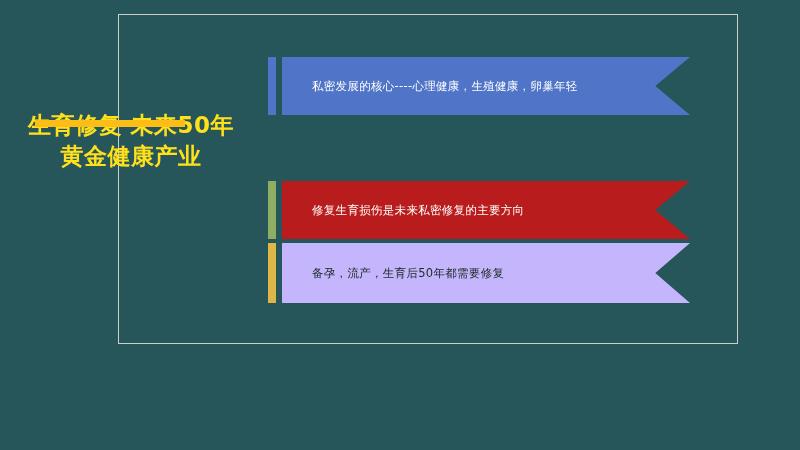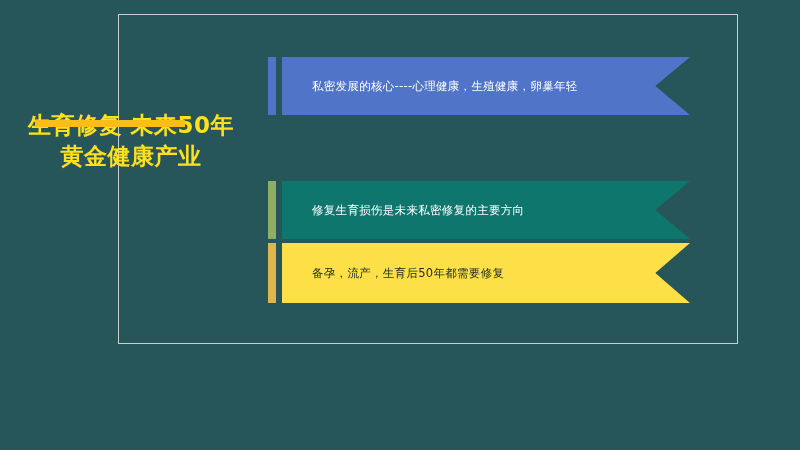--- a/index.html
+++ b/index.html
@@ -125,26 +125,26 @@
     <div class="banner-row" style="top:57px; height:58px; width:422px;">
       <div class="banner-tab" style="background:#4f74c8;"></div>
       <div class="banner-flag" style="background:#4f74c8;">
         <span class="banner-label light-text">私密发展的核心----心理健康，生殖健康，卵巢年轻</span>
       </div>
     </div>
 
 
     <div class="banner-row" style="top:181px; height:58px; width:422px;">
       <div class="banner-tab" style="background:#8fae64;"></div>
-      <div class="banner-flag" style="background:#0f766e;">
+      <div class="banner-flag" style="background:#b91c1c;">
         <span class="banner-label light-text">修复生育损伤是未来私密修复的主要方向</span>
       </div>
     </div>
 
     <div class="banner-row" style="top:243px; height:60px; width:422px;">
       <div class="banner-tab" style="background:#dfb748;"></div>
-      <div class="banner-flag" style="background:#fde047;">
+      <div class="banner-flag" style="background:#c4b5fd;">
         <span class="banner-label dark-text">备孕，流产，生育后50年都需要修复</span>
       </div>
     </div>
 
   </div>
 </div>
 
 </body></html>

